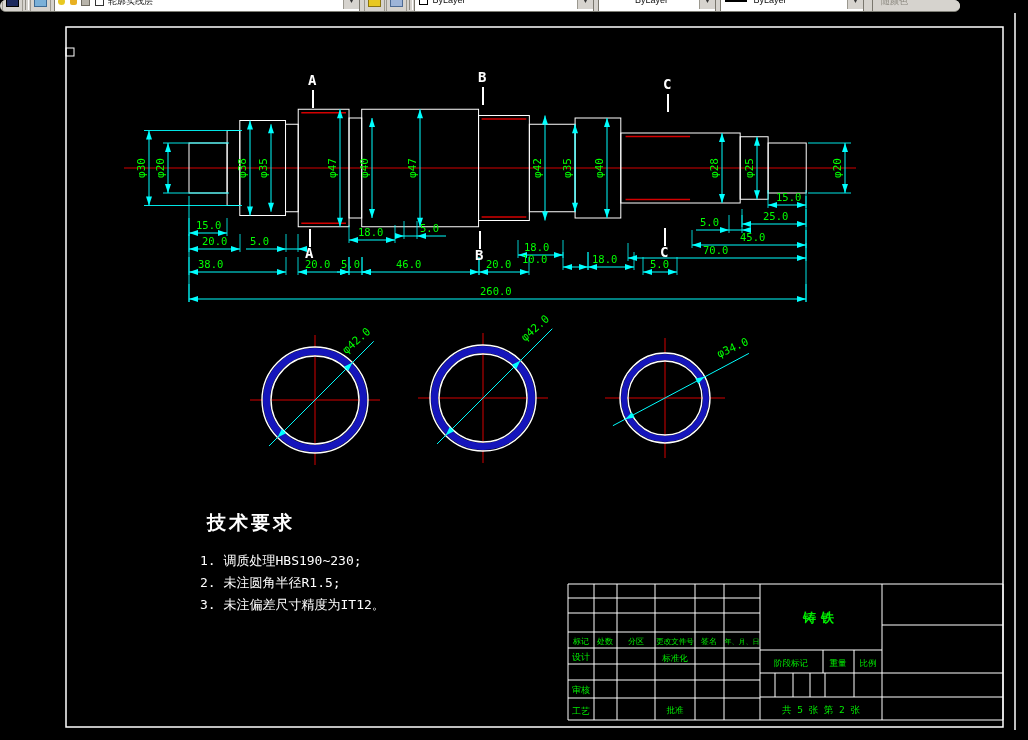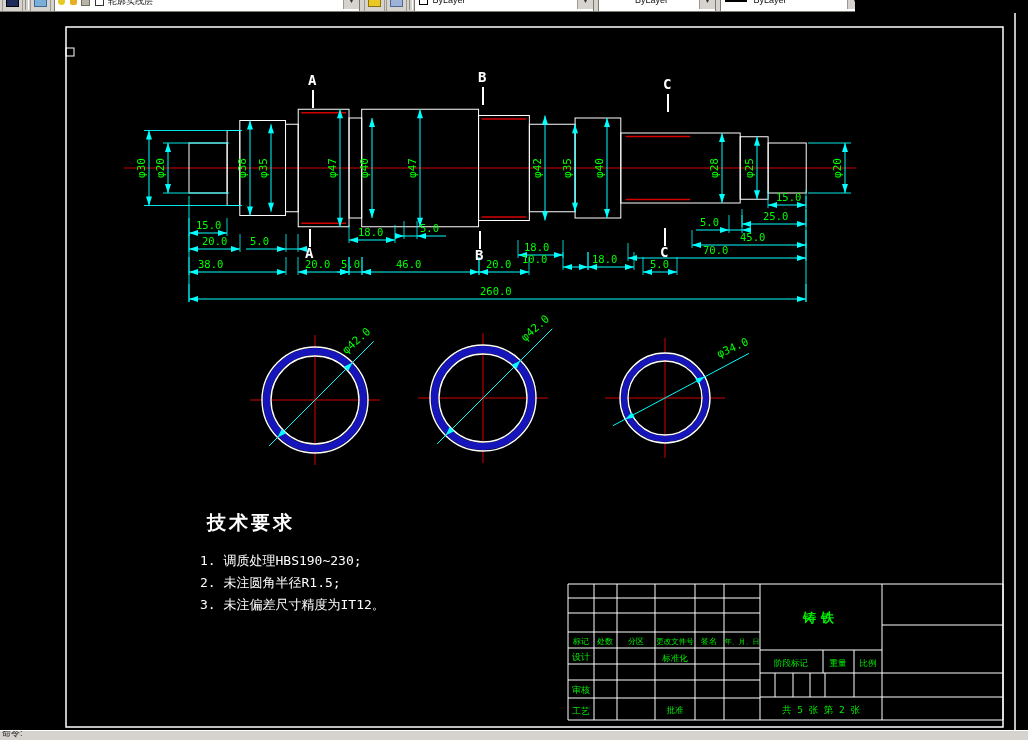--- a/index.html
+++ b/index.html
@@ -1,20 +1,20 @@
 <!DOCTYPE html>
 <html><head>
 <meta charset="utf-8">
 <style>
   html,body{margin:0;padding:0;background:#000;}
   #screen{position:relative;width:1028px;height:740px;background:#000;overflow:hidden;
           font-family:"Liberation Sans",sans-serif;}
   
-  #toolbar{position:absolute;left:0;top:0;width:855px;height:11px;background:#d6d3ce;
-           overflow:hidden;border-bottom:1px solid #7e7e75;}
+  #toolbar{position:absolute;left:0;top:0;width:960px;height:11px;background:#d6d3ce;
+           overflow:hidden;border-bottom:1px solid #7e7e75;border-radius:6px;}
   .tbtn{position:absolute;top:-10px;width:19px;height:20px;background:#d6d3ce;
         border:1px solid #9b988f;}
   .tbtn .glyph{position:absolute;left:3px;top:4px;width:11px;height:10px;}
   .tsep{position:absolute;top:-6px;width:2px;height:16px;border-left:1px solid #8d8a82;
         border-right:1px solid #fff;}
   .combo{position:absolute;top:-9px;height:19px;background:#fff;border:1px solid #7a776e;
          overflow:hidden;font-size:9px;color:#111;}
   .combo .ctext{position:absolute;top:3px;white-space:nowrap;}
   .combo .drop{position:absolute;right:0;top:0;width:15px;height:17px;background:#d6d3ce;
          border-left:1px solid #9b988f;color:#333;font-size:7px;text-align:center;line-height:17px;}
@@ -394,16 +394,13 @@
           <text x="675" y="713" fill="#00ee00" font-size="8.5" text-anchor="middle">批准</text>
           <text x="821" y="622" fill="#00ee00" font-size="13" text-anchor="middle" letter-spacing="5" font-weight="bold">铸铁</text>
           <text x="791" y="666" fill="#00ee00" font-size="8.5" text-anchor="middle">阶段标记</text>
           <text x="838" y="666" fill="#00ee00" font-size="8.5" text-anchor="middle">重量</text>
           <text x="868" y="666" fill="#00ee00" font-size="8.5" text-anchor="middle">比例</text>
           <text x="821" y="713" fill="#00ee00" font-size="9.5" text-anchor="middle">共 5 张 第 2 张</text>
         </g>
       </svg>
   </div>
 
-  <div id="statusbar">
-    <span>命令:</span>
-  </div>
 </div>
 
 </body></html>

